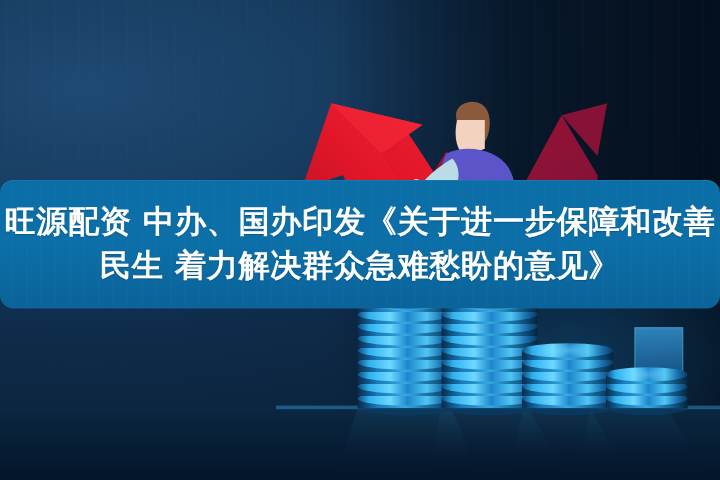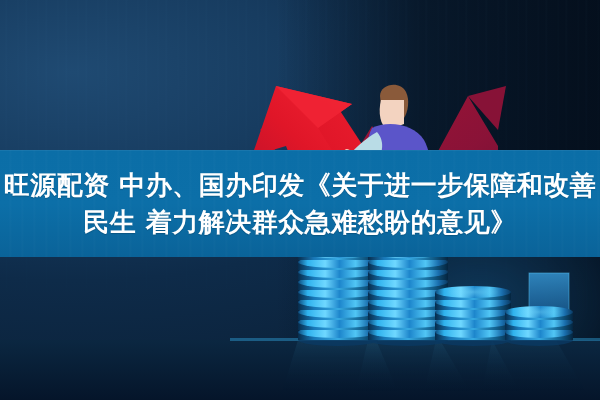--- a/index.html
+++ b/index.html
@@ -70,20 +70,21 @@
     top: 150px;
     width: 600px;
     height: 107px;
     background: linear-gradient(180deg, #0b6ea7 0%, #0c6fa8 50%, #0a6399 100%);
     box-shadow: 0 1px 0 rgba(255,255,255,0.06) inset;
     display: flex;
     flex-direction: column;
     align-items: center;
     justify-content: center;
     overflow: hidden;
+    border-radius: 11px;
   }
   .headline-band .band-tex {
     position: absolute;
     inset: 0;
     opacity: .22;
     background-image: repeating-linear-gradient(
       90deg,
       rgba(255,255,255,0) 0px,
       rgba(255,255,255,0) 9px,
       rgba(255,255,255,0.08) 10px,

